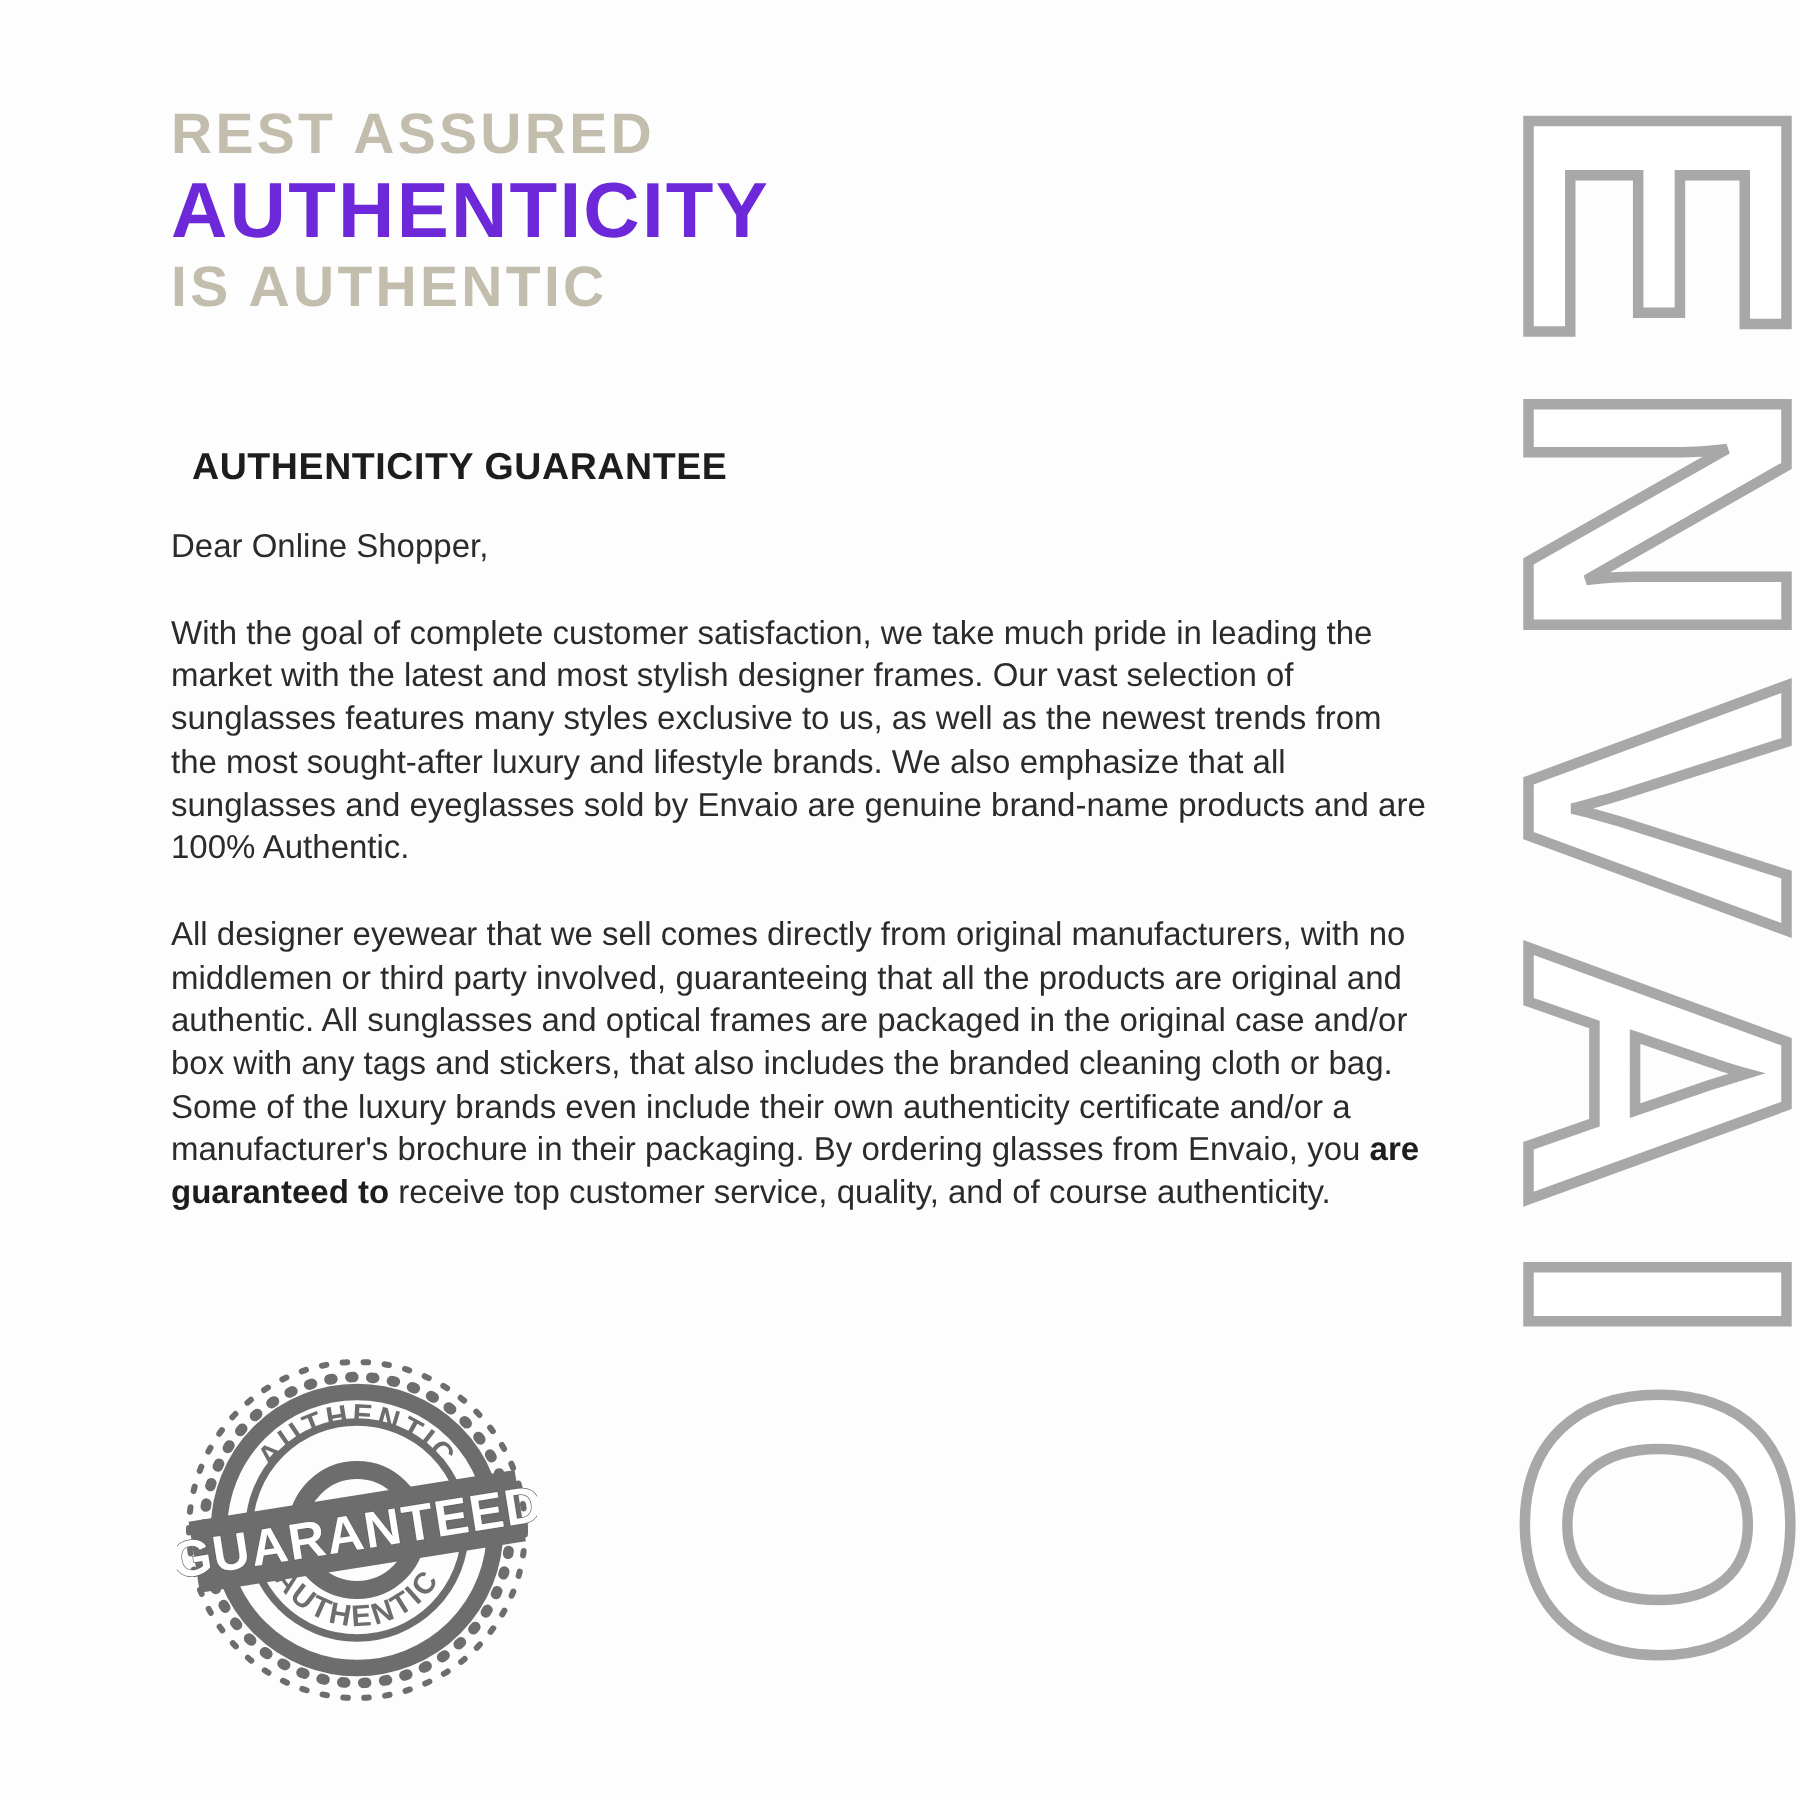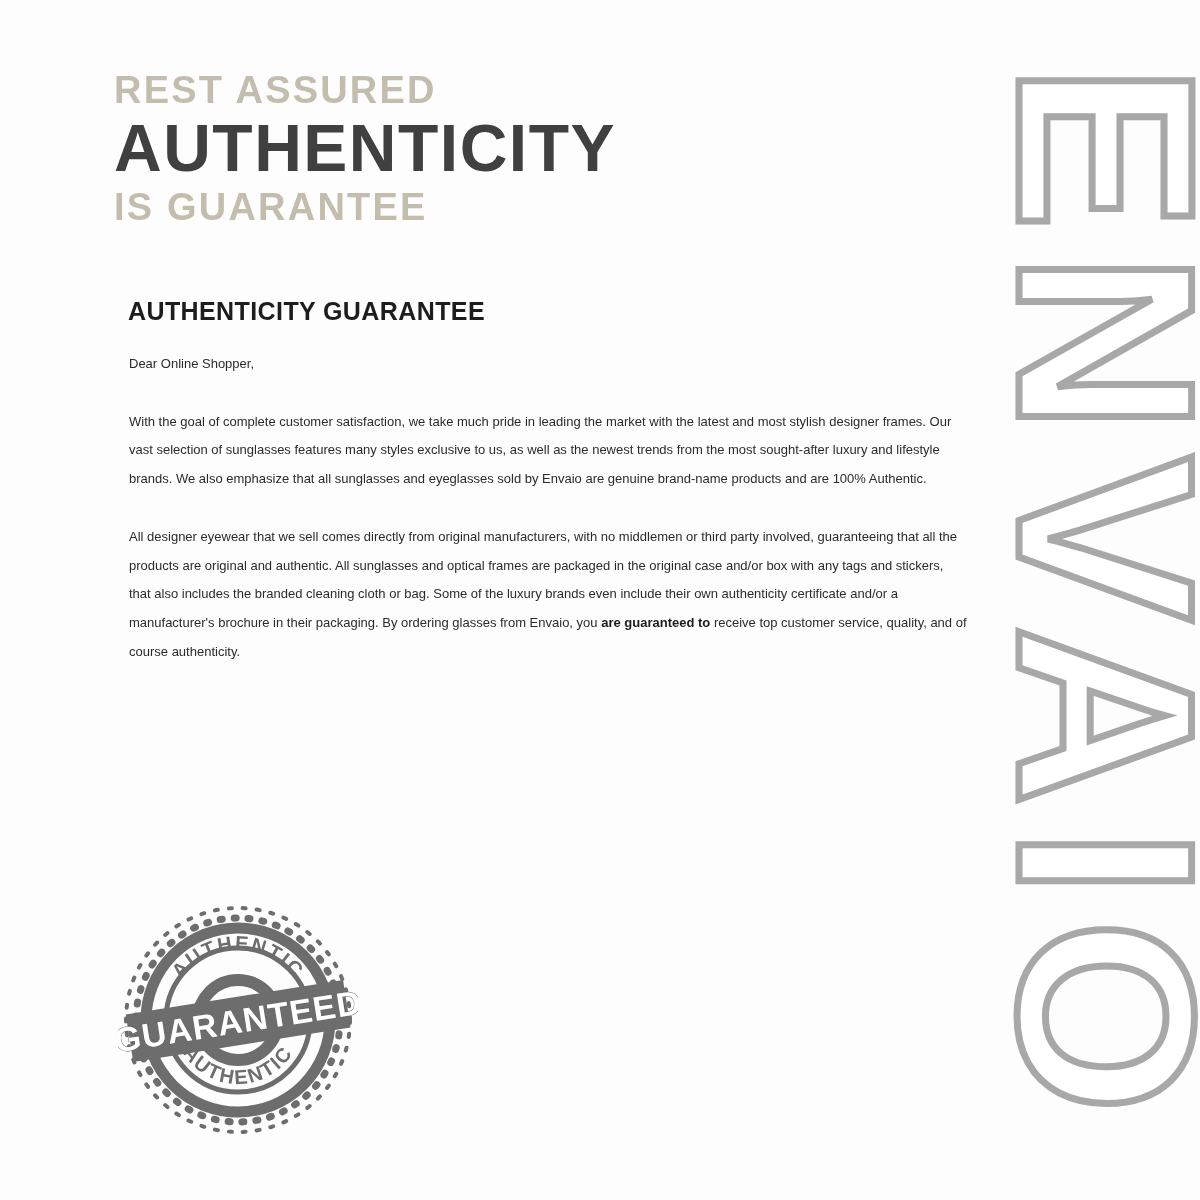--- a/index.html
+++ b/index.html
@@ -61,24 +61,24 @@
   }
   .hero-line1 {
     font-size: 38px;
     font-weight: 700;
     letter-spacing: 2.2px;
     color: #c2bdad;
     line-height: 1.1;
     margin: 0 0 2px 0;
   }
   .hero-line2 {
-    font-size: 66px;
+    font-size: 52px;
     font-weight: 700;
     letter-spacing: 1.5px;
-    color: #404040;
+    color: #6d28d9;
     line-height: 1.05;
     margin: 0 0 4px 0;
   }
   .hero-line3 {
     font-size: 38px;
     font-weight: 700;
     letter-spacing: 2.2px;
     color: #c2bdad;
     line-height: 1.1;
     margin: 0;
@@ -90,24 +90,24 @@
     top: 283px;
     font-size: 25px;
     font-weight: 700;
     letter-spacing: 0.4px;
     color: #1d1d1d;
     margin: 14px;
   }
 
   .body-copy {
     position: absolute;
-    left: 129px;
+    left: 114px;
     top: 350px;
     width: 838px;
-    font-size: 13px;
+    font-size: 22px;
     line-height: 28.7px;
     color: #2b2b2b;
     font-weight: 400;
   }
   .body-copy p {
     margin: 0 0 29px 0;
   }
   .body-copy p:last-child { margin-bottom: 0; }
   .body-copy b { font-weight: 700; color: #1d1d1d; }
 
@@ -144,21 +144,21 @@
 
 <div class="watermark">
   <div class="watermark-text">ENVAIO</div>
 </div>
 
 <div class="page">
 
   <div class="hero">
     <div class="hero-line1">REST ASSURED</div>
     <div class="hero-line2">AUTHENTICITY</div>
-    <div class="hero-line3">IS GUARANTEE</div>
+    <div class="hero-line3">IS AUTHENTIC</div>
   </div>
 
   <h2 class="section-title">AUTHENTICITY GUARANTEE</h2>
 
   <div class="body-copy">
     <p>Dear Online Shopper,</p>
     <p>With the goal of complete customer satisfaction, we take much pride in leading the market with the latest and most stylish designer frames. Our vast selection of sunglasses features many styles exclusive to us, as well as the newest trends from the most sought-after luxury and lifestyle brands. We also emphasize that all sunglasses and eyeglasses sold by Envaio are genuine brand-name products and are 100% Authentic.</p>
     <p><span>All designer eyewear that we sell comes directly from original manufacturers, with no middlemen or third party involved, guaranteeing that all the products are original and authentic. All sunglasses and optical frames are packaged in the original case and/or box with any tags and stickers, that also includes the branded cleaning cloth or bag. Some of the luxury brands even include their own authenticity certificate and/or a manufacturer's brochure in their packaging. By ordering glasses from Envaio, you </span><b>are guaranteed to</b><span> receive top customer service, quality, and of course authenticity.</span></p>
   </div>
 

